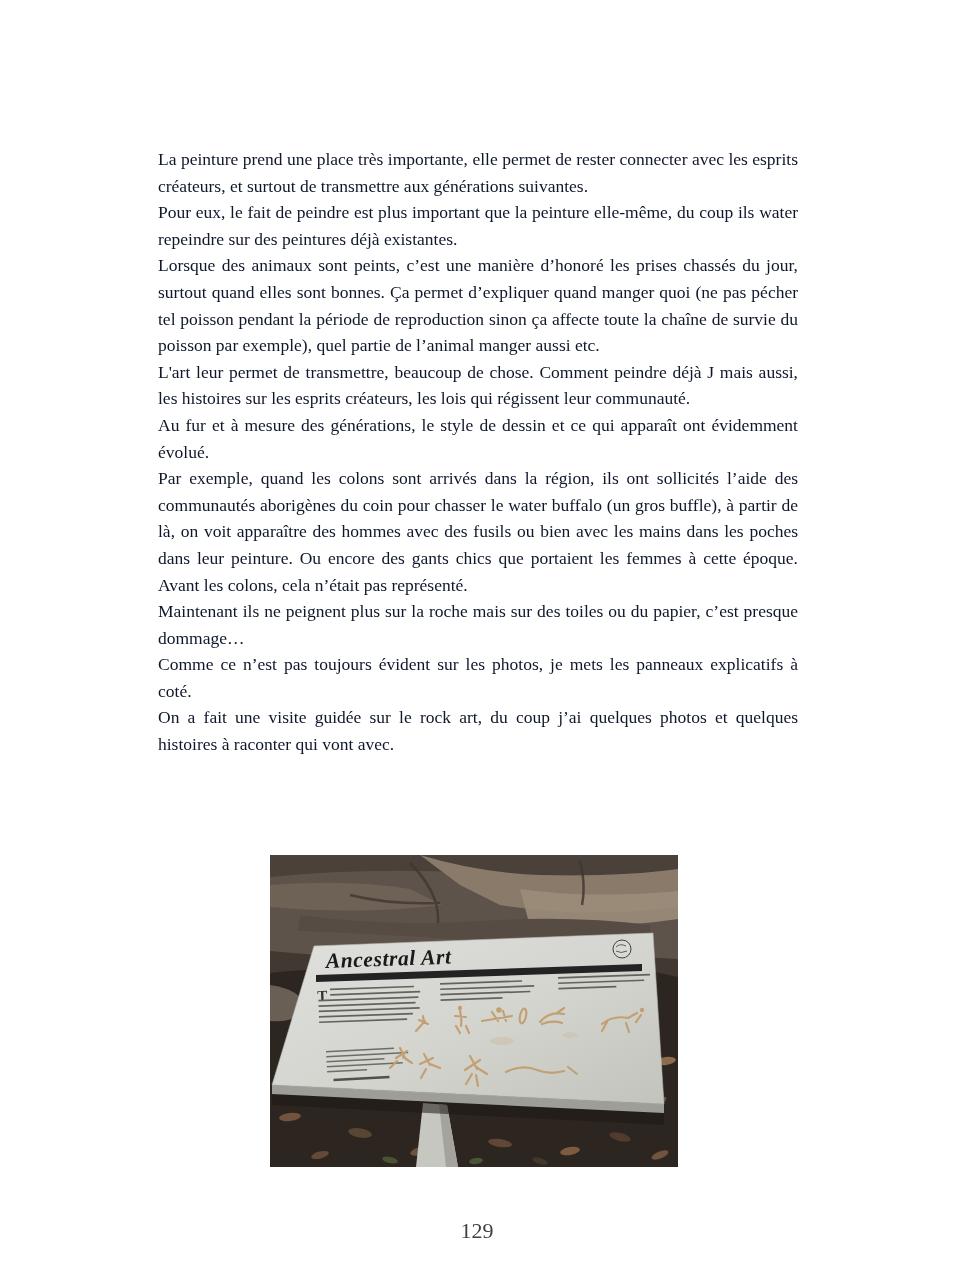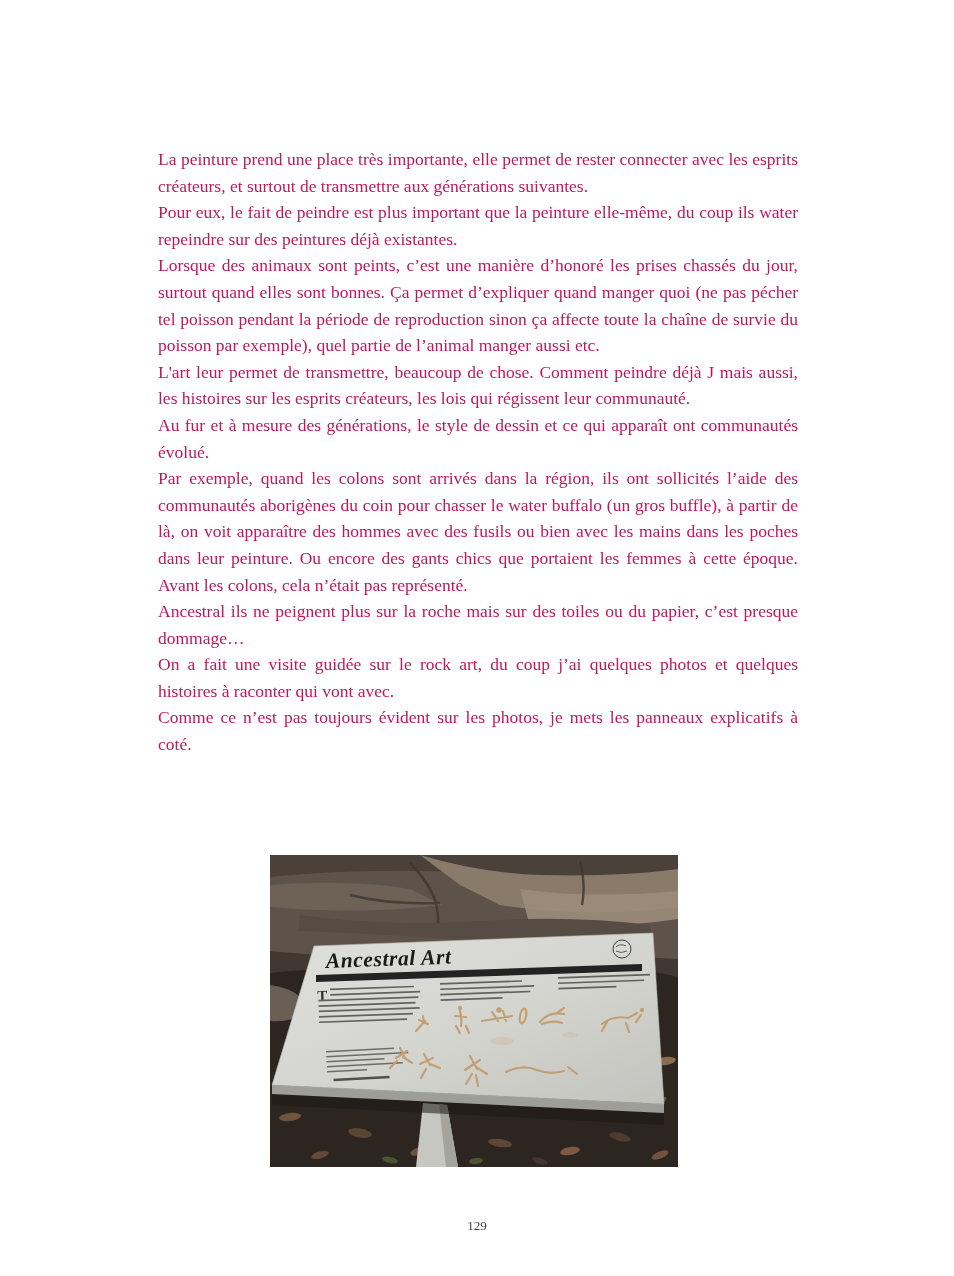--- a/index.html
+++ b/index.html
@@ -9,59 +9,59 @@
     height: 1276px;
     background: #ffffff;
     font-family: "Liberation Serif", serif;
     overflow: hidden;
   }
   .text-block {
     position: absolute;
     left: 158px;
     top: 146px;
     width: 640px;
-    color: #be185d;
+    color: #0f172a;
     font-size: 17.5px;
     line-height: 26.6px;
     text-align: justify;
   }
   .text-block p { margin: 0; }
   .figure-wrap {
     position: absolute;
     left: 270px;
     top: 855px;
     width: 408px;
     height: 312px;
   }
   .figure-wrap svg { display: block; }
   .page-number {
     position: absolute;
     top: 1218px;
     left: 0;
     width: 954px;
     text-align: center;
-    font-size: 13px;
+    font-size: 22px;
     color: #3f3f3f;
   }
 </style>
 </head>
 <body>
 
 <div class="page">
 
   <div class="text-block">
     <p>La peinture prend une place très importante, elle permet de rester connecter avec les esprits créateurs, et surtout de transmettre aux générations suivantes.</p>
     <p>Pour eux, le fait de peindre est plus important que la peinture elle-même, du coup ils water repeindre sur des peintures déjà existantes.</p>
     <p>Lorsque des animaux sont peints, c’est une manière d’honoré les prises chassés du jour, surtout quand elles sont bonnes. Ça permet d’expliquer quand manger quoi (ne pas pécher tel poisson pendant la période de reproduction sinon ça affecte toute la chaîne de survie du poisson par exemple), quel partie de l’animal manger aussi etc.</p>
     <p>L'art leur permet de transmettre, beaucoup de chose. Comment peindre déjà J mais aussi, les histoires sur les esprits créateurs, les lois qui régissent leur communauté.</p>
-    <p>Au fur et à mesure des générations, le style de dessin et ce qui apparaît ont communautés évolué.</p>
+    <p>Au fur et à mesure des générations, le style de dessin et ce qui apparaît ont évidemment évolué.</p>
     <p>Par exemple, quand les colons sont arrivés dans la région, ils ont sollicités l’aide des communautés aborigènes du coin pour chasser le water buffalo (un gros buffle), à partir de là, on voit apparaître des hommes avec des fusils ou bien avec les mains dans les poches dans leur peinture. Ou encore des gants chics que portaient les femmes à cette époque. Avant les colons, cela n’était pas représenté.</p>
-    <p>Ancestral ils ne peignent plus sur la roche mais sur des toiles ou du papier, c’est presque dommage…</p>
+    <p>Maintenant ils ne peignent plus sur la roche mais sur des toiles ou du papier, c’est presque dommage…</p>
+    <p>Comme ce n’est pas toujours évident sur les photos, je mets les panneaux explicatifs à coté.</p>
     <p>On a fait une visite guidée sur le rock art, du coup j’ai quelques photos et quelques histoires à raconter qui vont avec.</p>
-    <p>Comme ce n’est pas toujours évident sur les photos, je mets les panneaux explicatifs à coté.</p>
   </div>
 
   <div class="figure-wrap">
     <svg width="408" height="312" viewBox="0 0 408 312" xmlns="http://www.w3.org/2000/svg">
       <defs>
         <linearGradient id="signGrad" x1="0" y1="0" x2="1" y2="1">
           <stop offset="0" stop-color="#e3e3e0"></stop>
           <stop offset="0.55" stop-color="#d6d6d1"></stop>
           <stop offset="1" stop-color="#c5c5bf"></stop>
         </linearGradient>

